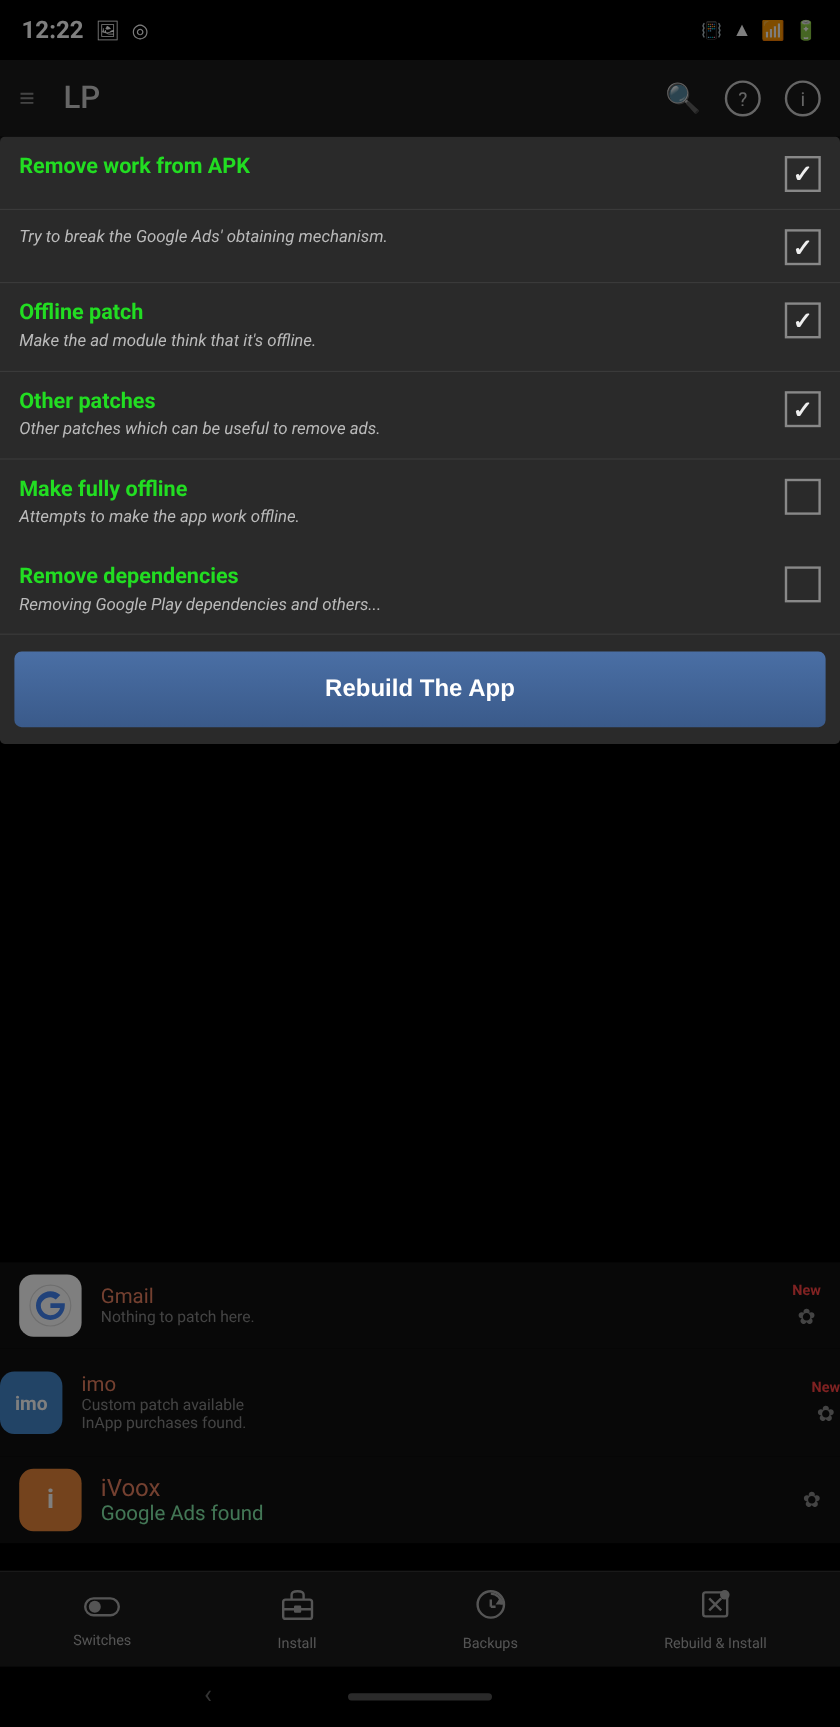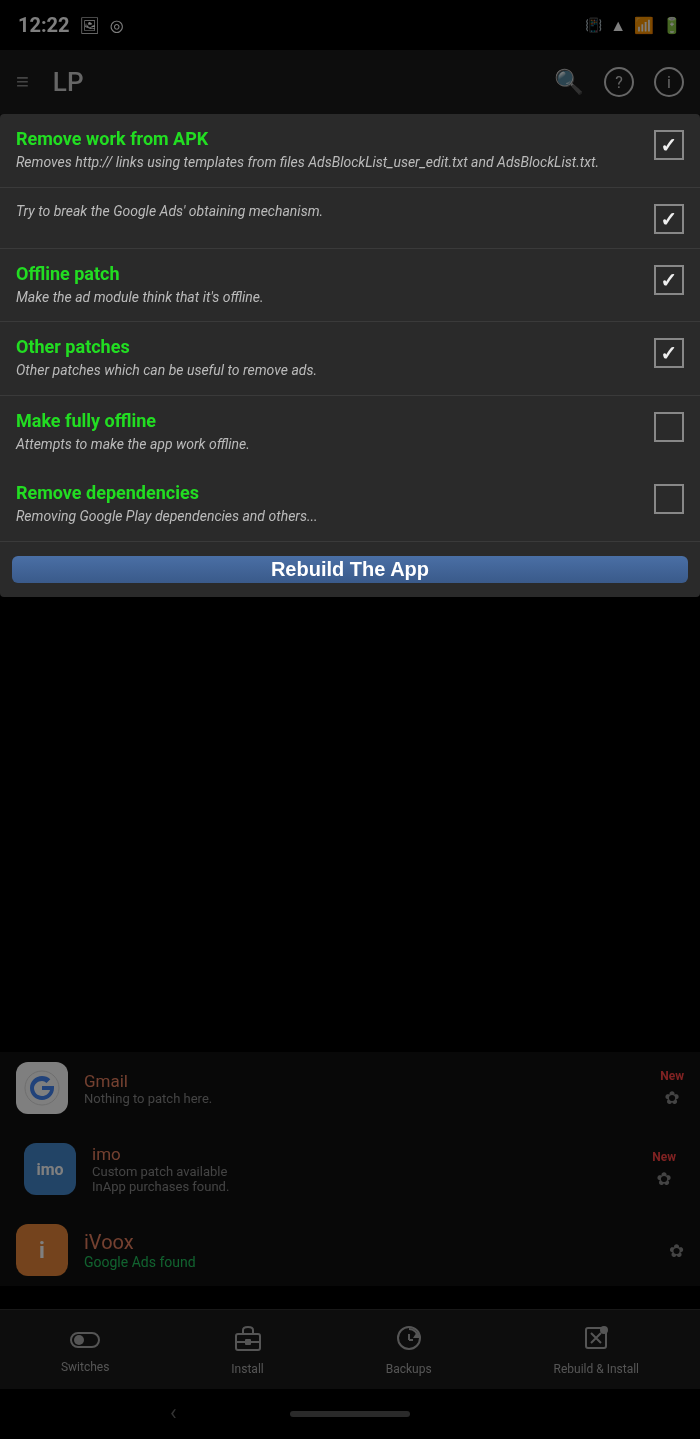--- a/index.html
+++ b/index.html
@@ -192,21 +192,21 @@
 
     .checkbox-mark {
       color: #eee;
       font-size: 20px;
       font-weight: bold;
     }
 
     .rebuild-btn {
       width: calc(100% - 24px);
       margin: 14px 12px;
-      padding: 2px;
+      padding: 20px;
       background: linear-gradient(180deg, #4a6fa5 0%, #3a5a8a 100%);
       border: none;
       border-radius: 6px;
       color: #fff;
       font-size: 20px;
       font-weight: bold;
       text-align: center;
       cursor: pointer;
     }
 
@@ -371,21 +371,20 @@
   <div style="color:#e88060;font-size:17px;">Google Support Services</div>
 </div>
 
 <div class="modal-overlay"></div>
 <div class="modal-dialog">
 
   
   <div class="patch-item">
     <div class="patch-text">
       <div class="patch-title">Remove work from APK</div>
-      <div class="patch-desc">Removes http:// links using templates from files AdsBlockList_user_edit.txt and AdsBlockList.txt.</div>
     </div>
     <div class="checkbox checked">
       <span class="checkbox-mark">✓</span>
     </div>
   </div>
 
   
   <div class="patch-item">
     <div class="patch-text">
       <div class="patch-desc">Try to break the Google Ads' obtaining mechanism.</div>
@@ -453,41 +452,41 @@
   <div style="flex:1;">
     <div style="color:#e88060;font-size:17px;">Gmail</div>
     <div style="color:#888;font-size:13px;">Nothing to patch here.</div>
   </div>
   <div style="display:flex;flex-direction:column;align-items:center;gap:4px;">
     <span style="color:#ff4444;font-size:12px;font-weight:bold;">New</span>
     <span style="color:#888;font-size:18px;">✿</span>
   </div>
 </div>
 
-<div style="position:absolute;top:1124px;left:0;right:0;background:#111;display:flex;align-items:center;padding:10px 24px;gap:16px;height:90px;">
+<div style="position:absolute;top:1124px;left:0;right:0;background:#111;display:flex;align-items:center;padding:10px 0;gap:16px;height:90px;">
   <div style="width:52px;height:52px;border-radius:12px;background:#4488cc;display:flex;align-items:center;justify-content:center;">
     <span style="color:#fff;font-size:16px;font-weight:bold;">imo</span>
   </div>
   <div style="flex:1;">
     <div style="color:#e88060;font-size:17px;">imo</div>
     <div style="color:#888;font-size:13px;">Custom patch available<br>InApp purchases found.</div>
   </div>
   <div style="display:flex;flex-direction:column;align-items:center;gap:4px;">
     <span style="color:#ff4444;font-size:12px;font-weight:bold;">New</span>
     <span style="color:#888;font-size:18px;">✿</span>
   </div>
 </div>
 
 <div style="position:absolute;top:1214px;left:0;right:0;background:#111;display:flex;align-items:center;padding:10px 16px;gap:16px;height:72px;overflow:hidden;">
   <div style="width:52px;height:52px;border-radius:12px;background:#e8873a;display:flex;align-items:center;justify-content:center;">
     <span style="color:#fff;font-size:22px;font-weight:bold;">i</span>
   </div>
   <div style="flex:1;">
     <div style="color:#e88060;font-size:20px;">iVoox</div>
-    <div style="color:#22c55e;font-size:14px;">Google Ads found</div>
+    <div style="color:#86efac;font-size:17px;">Google Ads found</div>
   </div>
   <div style="display:flex;flex-direction:column;align-items:center;gap:4px;">
     <span style="color:#888;font-size:18px;">✿</span>
   </div>
 </div>
 
 <div class="bottom-nav">
   <div class="nav-item">
     <span class="nav-icon">
       <svg width="30" height="20" viewBox="0 0 30 20">

